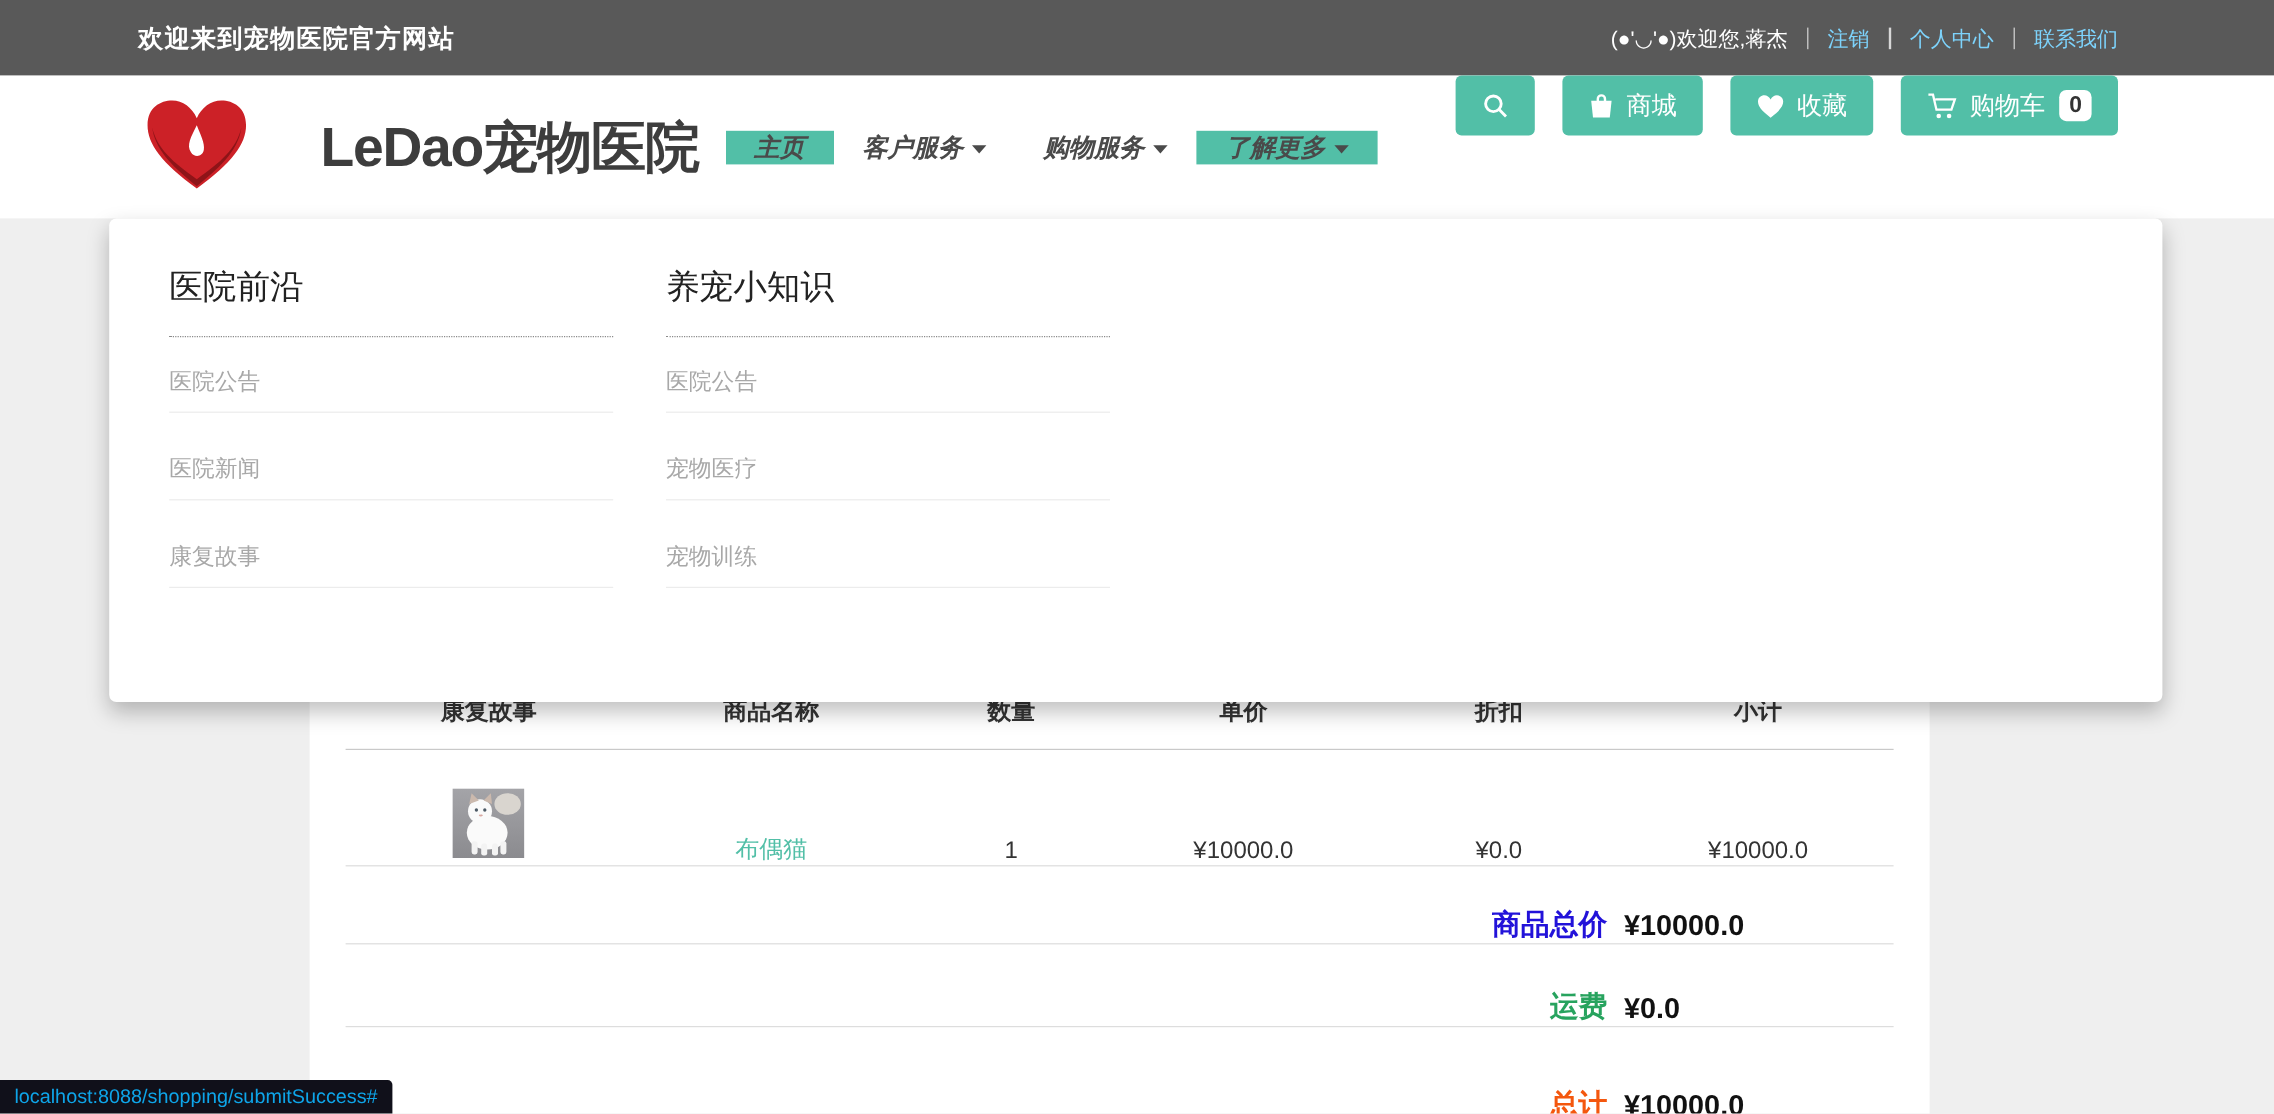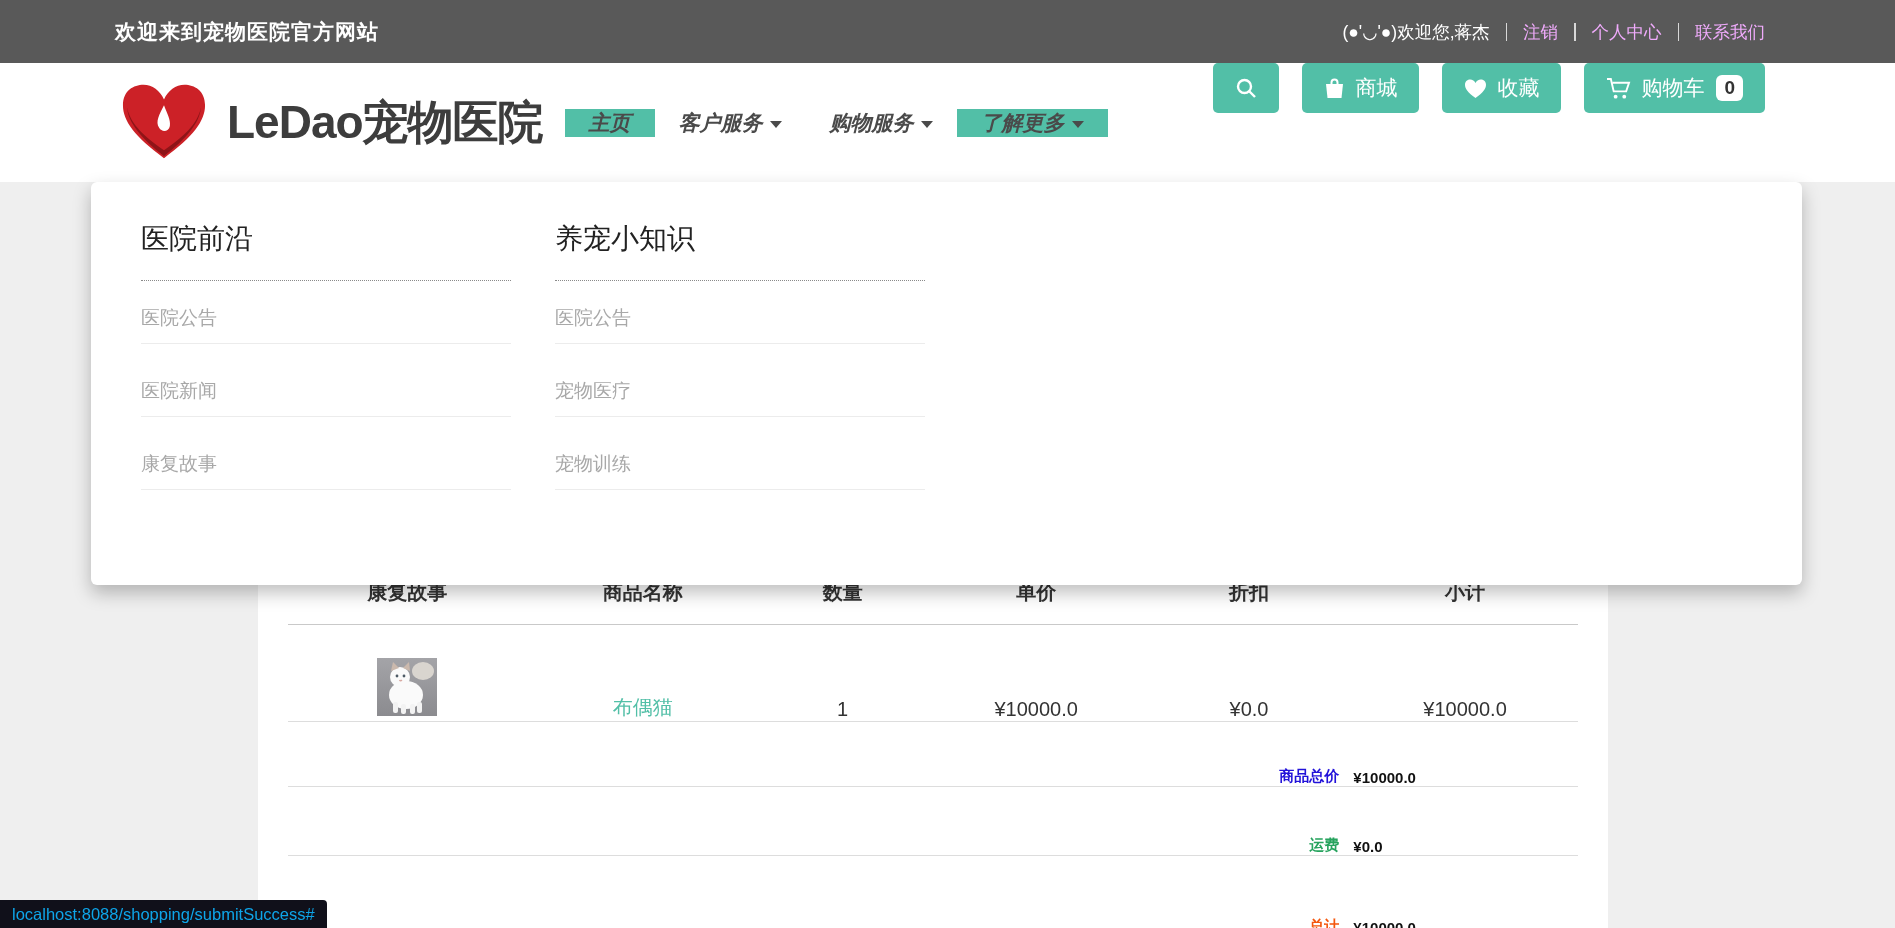--- a/index.html
+++ b/index.html
@@ -6,28 +6,28 @@
   html,body { width:1895px; height:928px; overflow:hidden;
     font-family:"Liberation Sans","DejaVu Sans",sans-serif; background:#efefef; }
   .stage { position:relative; width:1895px; height:928px; }
 
   
   .topbar { position:absolute; left:0; top:0; width:100%; height:63px;
     background:#595959; color:#fff; display:flex; align-items:center;
     padding:0 130px 0 115px; }
   .topbar .welcome { font-size:21px; letter-spacing:1px;font-weight:bold; }
   .topbar .right { margin-left:auto; display:flex; align-items:center; gap:16px; font-size:17.5px; }
-  .topbar .right a { color:#f0abfc; text-decoration:none; cursor:pointer; }
+  .topbar .right a { color:#7dd3fc; text-decoration:none; cursor:pointer; }
   .tb-divider { width:1.5px; height:18px; background:#d8d8d8; }
 
   
   .navbar { position:absolute; left:0; top:63px; width:100%; height:119px;
     background:#ffffff; display:flex; align-items:stretch; padding:0 130px 0 115px; }
   .brand { display:flex; align-items:center; gap:14px; padding-right:22px; }
-  .brand-text { font-size:46px; font-weight:900; color:#3d3d3d; letter-spacing:-1px; }
+  .brand-text { font-size:46px; font-weight:900; color:#3d3d3d; letter-spacing:-1px;margin-left:40px; }
   .menu { display:flex; align-items:center;font-style:italic; }
   .menu-item { display:flex; align-items:center; gap:7px; padding:0 24px;
     font-size:21px; font-weight:bold; color:#4a4a4a; cursor:pointer; }
   .menu-item.active, .menu-item.open { background:#52bfa7; }
   .caret { width:0; height:0; border-left:6px solid transparent;
     border-right:6px solid transparent; border-top:7px solid #4a4a4a; margin-top:4px; }
   .actions { margin-left:auto; display:flex; gap:23px; }
   .btn { height:50px; background:#52bfa7; border:none; border-radius:5px;
     color:#fff; font-size:21px; display:flex; align-items:center; gap:10px;
     padding:0 22px; cursor:pointer; font-family:inherit; }
@@ -50,21 +50,21 @@
   .card { position:absolute; left:258px; top:540px; width:1350px; height:430px;
     background:#fff; z-index:1; padding:0 30px; }
   .trow { display:flex; align-items:flex-end; }
   .thead { height:85px; align-items:flex-end; padding-bottom:18px;
     border-bottom:1px solid #c9c9c9; font-weight:bold; font-size:20px; color:#333; }
   .c1{width:18.5%}.c2{width:18%}.c3{width:13%}.c4{width:17%}.c5{width:16%}.c6{width:17.5%}
   .cell { text-align:center; }
   .prod-row { height:97px; border-bottom:1px solid #dddddd; font-size:20px; color:#333; }
   .prod-link { color:#52bfa7; text-decoration:none; cursor:pointer; }
   .prod-img { display:inline-block; width:60px; height:58px; cursor:pointer; }
-  .sum-row { border-bottom:1px solid #dddddd; font-size:15px; }
+  .sum-row { border-bottom:1px solid #dddddd; font-size:24px; }
   .sum-row.r1{height:65px}.sum-row.r2{height:69px}.sum-row.r3{height:80px;border-bottom:none}
   .sum-label { flex:1 1 auto; text-align:right; font-weight:bold; padding-right:0; width:81.5%; }
   .sum-value { width:18.5%; text-align:left; padding-left:14px; font-weight:bold; color:#111; }
 
   
   .statusbar { position:fixed; left:0; bottom:0; height:28px; line-height:28px;
     background:#10101a; color:#0ea5e9; font-size:16.5px; padding:0 12px;
     border-top-right-radius:4px; z-index:50; }
 </style>
 </head>

